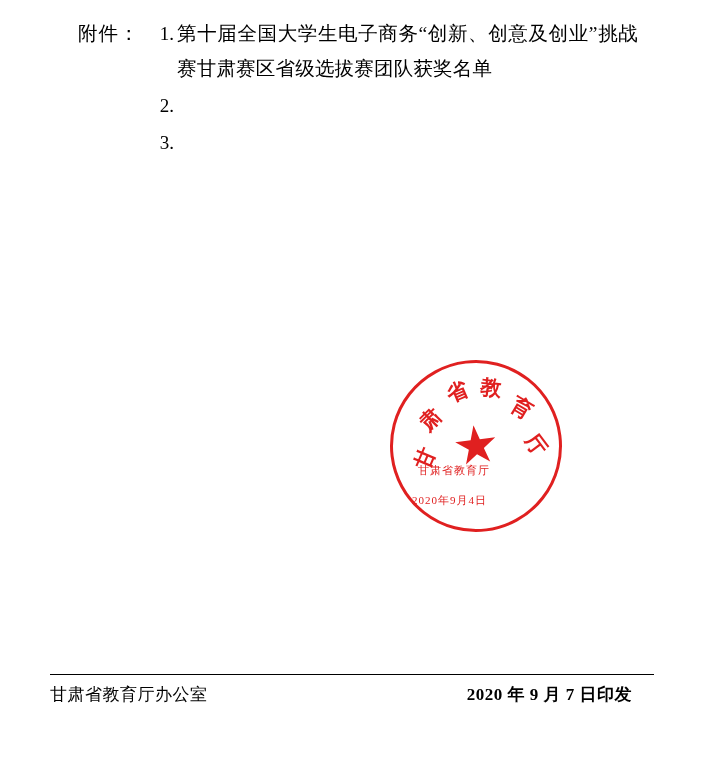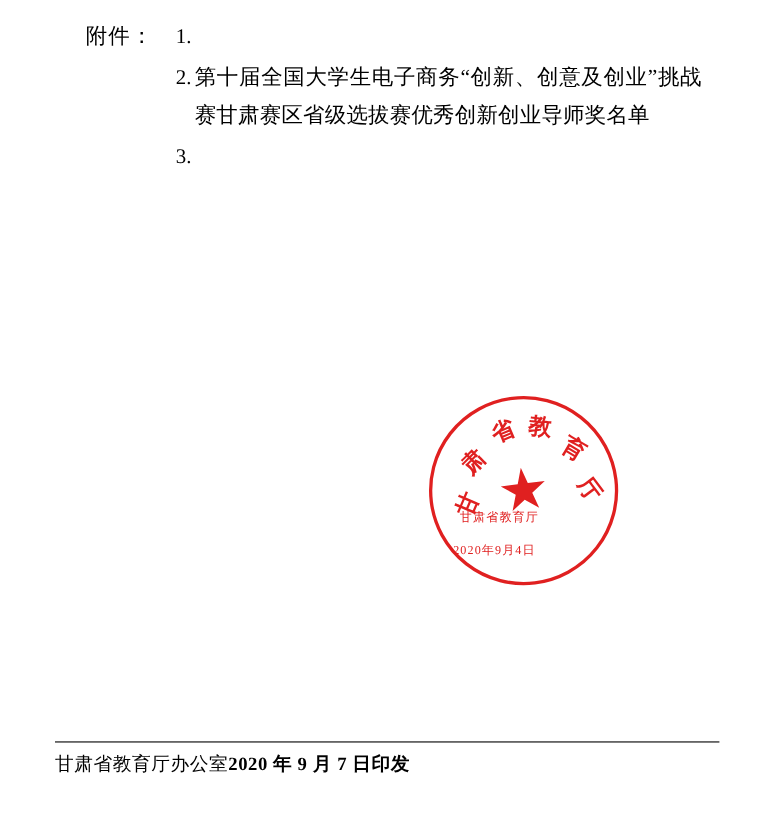--- a/index.html
+++ b/index.html
@@ -134,45 +134,46 @@
     width: 604px;
     height: 0;
     border-top: 1.5px solid #000000;
   }
   .footer {
     position: absolute;
     left: 50px;
     top: 683px;
     width: 604px;
     display: flex;
+    justify-content: space-between;
     align-items: baseline;
     font-size: 17px;
     letter-spacing: 0.5px;
   }
   .footer-right {
     padding-right: 22px;
     font-weight: bold;
   }
 </style>
 </head>
 <body>
 
 <div class="page">
 
   <div class="attach-block">
 
     <div class="attach-row">
       <div class="attach-label">附件：</div>
       <div class="attach-num">1.</div>
+      <div class="attach-text">第十届全国大学生电子商务“创新、创意及创业”挑战赛甘肃赛区省级选拔赛团队获奖名单</div>
     </div>
 
     <div class="attach-row sub">
       <div class="attach-label"></div>
       <div class="attach-num">2.</div>
-      <div class="attach-text">第十届全国大学生电子商务“创新、创意及创业”挑战赛甘肃赛区省级选拔赛优秀创新创业导师奖名单</div>
     </div>
 
     <div class="attach-row sub">
       <div class="attach-label"></div>
       <div class="attach-num">3.</div>
     </div>
 
   </div>
 
   <div class="seal-area">

